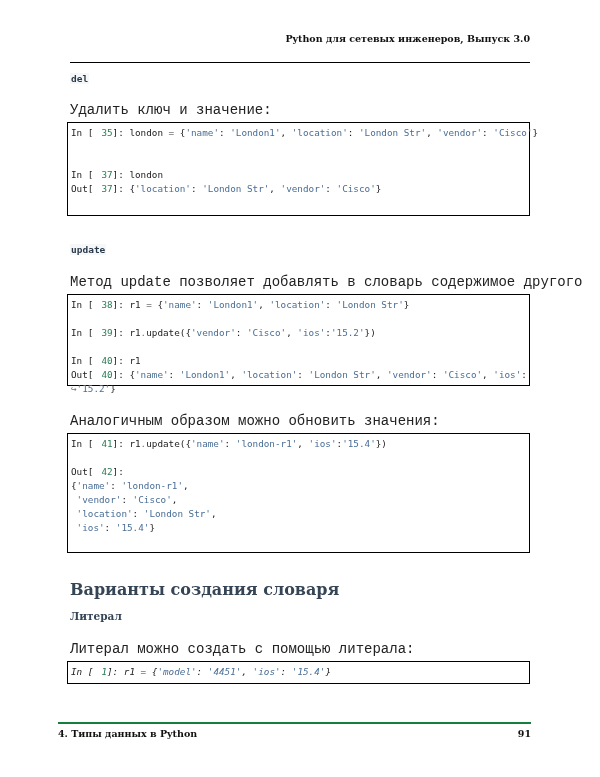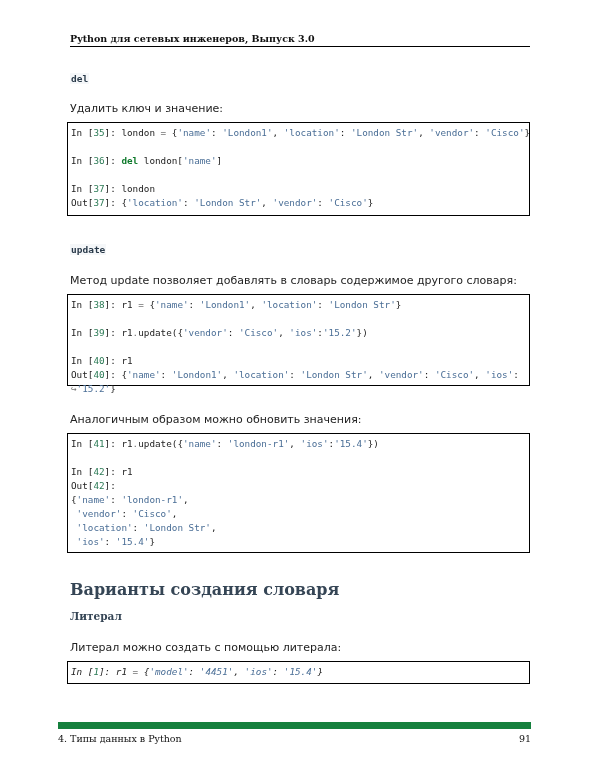--- a/index.html
+++ b/index.html
@@ -1,48 +1,47 @@
 <!DOCTYPE html>
 <html><head>
 <meta charset="utf-8">
 <style>
   html, body { margin: 0; padding: 0; background: #ffffff; }
   body { width: 600px; height: 777px; position: relative; overflow: hidden; font-family: "DejaVu Sans", sans-serif; color: #222; }
-  .page-header { position: absolute; left: 70px; right: 70px; top: 32px; height: 14px; border-bottom: 1px solid #000; text-align: left; font-family: "DejaVu Serif", serif; font-weight: bold; font-size: 9.5px; line-height: 14px; padding-bottom: 0; color: #111; }
+  .page-header { position: absolute; left: 70px; right: 70px; top: 32px; height: 14px; border-bottom: 1px solid #000; text-align: right; font-family: "DejaVu Serif", serif; font-weight: bold; font-size: 9.5px; line-height: 14px; padding-bottom: 16px; color: #111; }
   .page-header span { position: relative; top: -0px; }
   .label-code { position: absolute; left: 70px; font-family: "DejaVu Sans Mono", monospace; font-size: 9.5px; font-weight: bold; color: #2a3a4a; background: #f5f7f9; padding: 0 1px; }
-  .para { position: absolute; left: 70px; font-size: 11px; color: #222; }
+  .para { position: absolute; left: 70px; font-size: 14px; color: #222; font-family: Liberation Mono, monospace; }
   .heading { position: absolute; left: 70px; font-family: "DejaVu Serif", serif; font-weight: bold; color: #354555; }
   .h2 { font-size: 16px; }
   .h3 { font-size: 10.5px; }
   .codebox { position: absolute; left: 67px; width: 463px; border: 1.3px solid #000; background: #fff; font-family: "DejaVu Sans Mono", monospace; font-size: 9.3px; padding: 3px 3px; box-sizing: border-box; }
   .line { white-space: pre; height: 14px; line-height: 14px; color: #222; }
   .blank { height: 14px; }
   .p { color: #222; }
-  .n { color: #2b7a55; }
+  .n { color: #2b7a55; margin-left: 8px; }
   .s { color: #4a6e96; margin-top: 32px; }
   .o { color: #777; }
   .k { color: #0f7a2c; font-weight: bold; }
   .cont { color: #777; }
-  .page-footer { position: absolute; left: 58px; right: 69px; top: 722px; border-top: 7px solid #15803d; font-family: "DejaVu Serif", serif; font-weight: normal; font-size: 9.5px; padding-top: 4px; display: flex; justify-content: space-between; color: #111; }
+  .page-footer { position: absolute; left: 58px; right: 69px; top: 722px; border-top: 2px solid #15803d; font-family: "DejaVu Serif", serif; font-weight: bold; font-size: 9.5px; padding-top: 4px; display: flex; justify-content: space-between; color: #111; }
 </style>
 </head>
 <body>
 
 <div class="page-header">
   <span>Python для сетевых инженеров, Выпуск 3.0</span>
 </div>
 
 <div class="label-code" style="top:73px;">del</div>
 <div class="para" style="top:102px;">Удалить ключ и значение:</div>
 
 <div class="codebox" style="top:122px; height:94px;">
   <div class="line"><span class="p">In [</span><span class="n">35</span><span class="p">]: </span><span class="p">london </span><span class="o">=</span><span class="p"> {</span><span class="s">'name'</span><span class="p">: </span><span class="s">'London1'</span><span class="p">, </span><span class="s">'location'</span><span class="p">: </span><span class="s">'London Str'</span><span class="p">, </span><span class="s">'vendor'</span><span class="p">: </span><span class="s">'Cisco'</span><span class="p">}</span></div>
   <div class="blank"></div>
-  <div class="line"><span class="p">In [</span><span class="n">36</span><span class="p">]: </span><span class="k">del</span><span class="p"> london[</span><span class="s">'name'</span><span class="p">]</span></div>
   <div class="blank"></div>
   <div class="line"><span class="p">In [</span><span class="n">37</span><span class="p">]: </span><span class="p">london</span></div>
   <div class="line"><span class="p">Out[</span><span class="n">37</span><span class="p">]: </span><span class="p">{</span><span class="s">'location'</span><span class="p">: </span><span class="s">'London Str'</span><span class="p">, </span><span class="s">'vendor'</span><span class="p">: </span><span class="s">'Cisco'</span><span class="p">}</span></div>
 </div>
 
 <div class="label-code" style="top:244px;">update</div>
 <div class="para" style="top:274px;">Метод update позволяет добавлять в словарь содержимое другого словаря:</div>
 
 <div class="codebox" style="top:294px; height:92px;">
   <div class="line"><span class="p">In [</span><span class="n">38</span><span class="p">]: </span><span class="p">r1 </span><span class="o">=</span><span class="p"> {</span><span class="s">'name'</span><span class="p">: </span><span class="s">'London1'</span><span class="p">, </span><span class="s">'location'</span><span class="p">: </span><span class="s">'London Str'</span><span class="p">}</span></div>
@@ -52,21 +51,20 @@
   <div class="line"><span class="p">In [</span><span class="n">40</span><span class="p">]: </span><span class="p">r1</span></div>
   <div class="line"><span class="p">Out[</span><span class="n">40</span><span class="p">]: </span><span class="p">{</span><span class="s">'name'</span><span class="p">: </span><span class="s">'London1'</span><span class="p">, </span><span class="s">'location'</span><span class="p">: </span><span class="s">'London Str'</span><span class="p">, </span><span class="s">'vendor'</span><span class="p">: </span><span class="s">'Cisco'</span><span class="p">, </span><span class="s">'ios'</span><span class="p">:</span></div>
   <div class="line"><span class="cont">↪</span><span class="s">'15.2'</span><span class="p">}</span></div>
 </div>
 
 <div class="para" style="top:413px;">Аналогичным образом можно обновить значения:</div>
 
 <div class="codebox" style="top:433px; height:120px;">
   <div class="line"><span class="p">In [</span><span class="n">41</span><span class="p">]: </span><span class="p">r1</span><span class="o">.</span><span class="p">update({</span><span class="s">'name'</span><span class="p">: </span><span class="s">'london-r1'</span><span class="p">, </span><span class="s">'ios'</span><span class="p">:</span><span class="s">'15.4'</span><span class="p">})</span></div>
   <div class="blank"></div>
-  <div class="line"><span class="p">In [</span><span class="n">42</span><span class="p">]: </span><span class="p">r1</span></div>
   <div class="line"><span class="p">Out[</span><span class="n">42</span><span class="p">]:</span></div>
   <div class="line"><span class="p">{</span><span class="s">'name'</span><span class="p">: </span><span class="s">'london-r1'</span><span class="p">,</span></div>
   <div class="line"><span class="p"> </span><span class="s">'vendor'</span><span class="p">: </span><span class="s">'Cisco'</span><span class="p">,</span></div>
   <div class="line"><span class="p"> </span><span class="s">'location'</span><span class="p">: </span><span class="s">'London Str'</span><span class="p">,</span></div>
   <div class="line"><span class="p"> </span><span class="s">'ios'</span><span class="p">: </span><span class="s">'15.4'</span><span class="p">}</span></div>
 </div>
 
 <div class="heading h2" style="top:580px;">Варианты создания словаря</div>
 <div class="heading h3" style="top:610px;">Литерал</div>
 <div class="para" style="top:641px;">Литерал можно создать с помощью литерала:</div>

